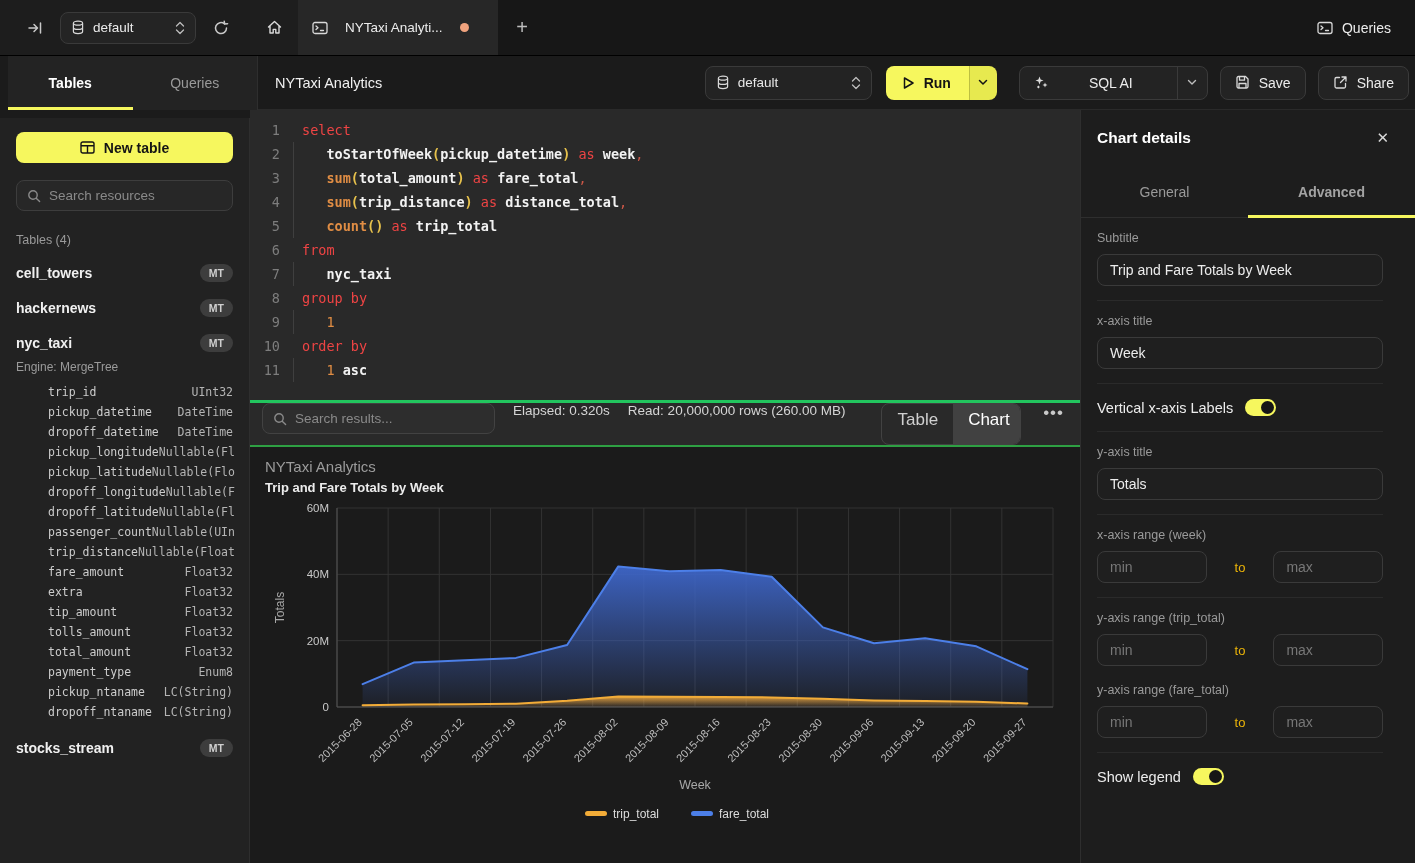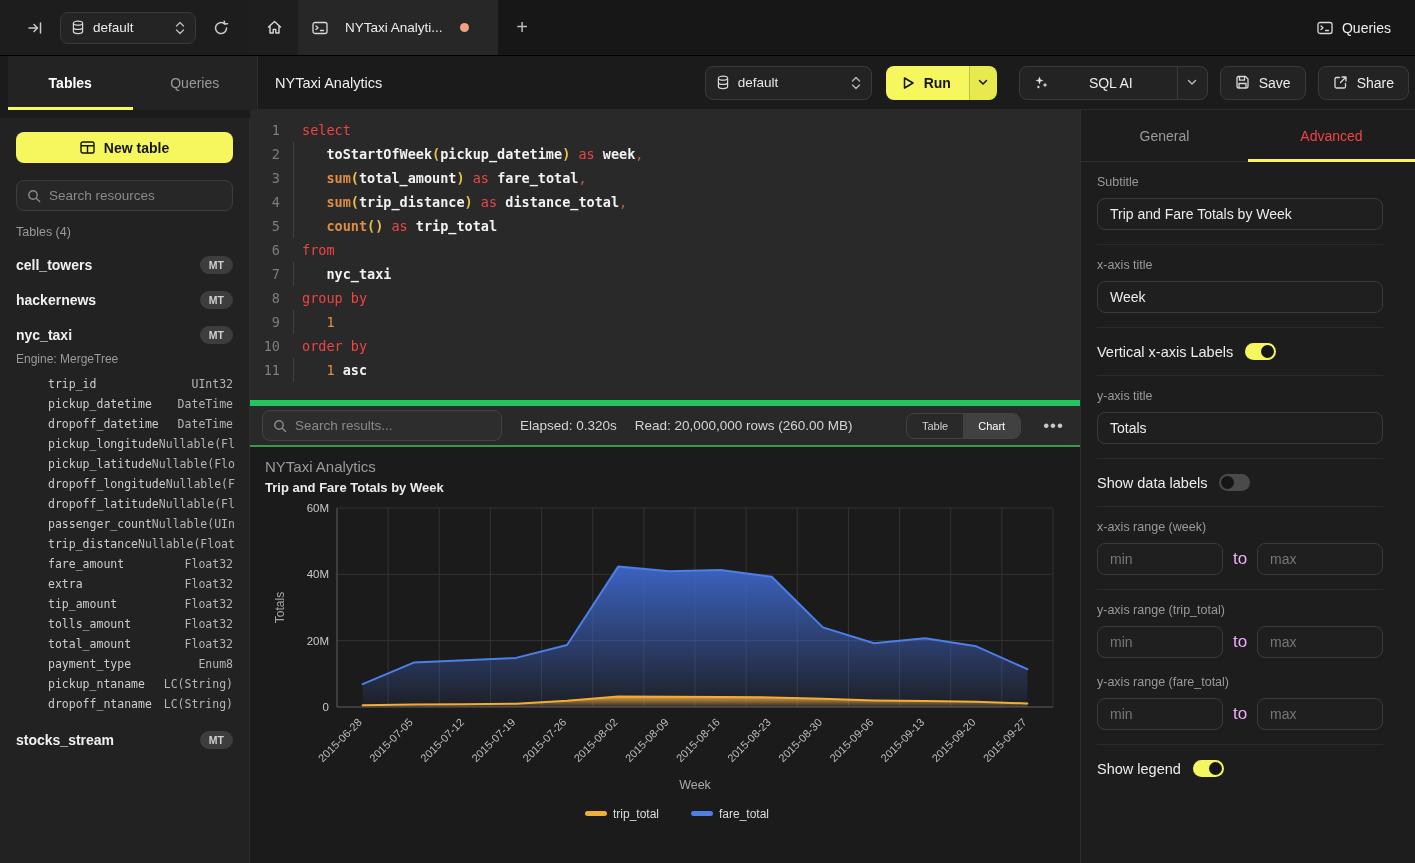--- a/index.html
+++ b/index.html
@@ -39,21 +39,21 @@
   .ghost-btn { display:flex; align-items:center; gap:9px; height:34px; padding:0 14px; background:#232323; border:1px solid #3a3a3a; border-radius:8px; font-size:14px; color:#ececec; cursor:pointer; }
   .sqlai-btn { padding-right:0; margin-left:10px;gap:40px; }
   .sqlai-caret { align-self:stretch; display:flex; align-items:center; justify-content:center; width:30px; border-left:1px solid #3a3a3a; margin-left:4px; color:#bdbdbd; }
 
   
   .sidebar { position:absolute; top:118px; left:0; width:250px; bottom:0; background:#222222; border-right:1px solid #2e2e2e; padding:14px 16px; overflow:hidden; }
   .new-table-btn { width:100%; height:31px; background:#f6f75e; border-radius:8px; display:flex; align-items:center; justify-content:center; gap:9px; color:#141414; font-size:14px; font-weight:600; cursor:pointer; }
   .search-box { margin-top:17px; height:31px; background:#272727; border:1px solid #3d3d3d; border-radius:8px; display:flex; align-items:center; gap:8px; padding:0 10px; }
   .search-box input { background:transparent; border:none; outline:none; color:#8b5cf6; font-size:13.5px; width:100%; font-family:"Liberation Sans",sans-serif; }
   .search-box input::placeholder { color:#8a8a8a; }
-  .section-label { margin-top:14px; font-size:12.5px; color:#9a9a9a; }
+  .section-label { margin-top:22px; font-size:12.5px; color:#9a9a9a; }
   .table-row { display:flex; align-items:center; justify-content:space-between; margin-top:17px; cursor:pointer; }
   .table-name { font-size:14px; font-weight:600; color:#f0f0f0; }
   .mt-badge { background:#3d3d3d; color:#cfcfcf; font-size:10.5px; font-weight:700; padding:3px 9px; border-radius:999px; }
   .engine-line { margin-top:8px; font-size:12px; color:#9a9a9a; }
   .columns { margin-top:8px;margin-left:32px; }
   .col-row { display:flex; justify-content:space-between; font-family:"DejaVu Sans Mono", monospace; font-size:11.5px; line-height:20px; color:#cdcdcd; cursor:default; }
   .col-type { color:#b5b5b5; }
 
   
   .main { position:absolute; top:110px; left:250px; width:830px; bottom:0; display:flex; flex-direction:column; }
@@ -62,64 +62,64 @@
   .ln { width:30px; text-align:right; color:#7d7d7d; flex:none; }
   .line-body { margin-left:13px; border-left:1px solid transparent; padding-left:8px; white-space:pre; }
   .line-body.ind { border-left-color:#3f3f3f; }
   .tok-kw { color:#ef4444; }
   .tok-id { color:#f2f2f2; font-weight:700; }
   .tok-fn { color:#e08d44; font-weight:700; }
   .tok-paren { color:#e6c14c; font-weight:700; }
   .tok-comma { color:#cd5747; }
   .tok-num { color:#e08d44; }
 
-  .results-bar { height:45px; background:#292929; border-top:6px solid #22c55e; display:flex; align-items:center; padding:0 12px; gap:18px; }
+  .results-bar { height:45px; background:#292929; border-top:3px solid #22c55e; display:flex; padding:0 12px; gap:18px; }
   .results-search { width:240px; height:31px; background:#2d2d2d; border:1px solid #424242; border-radius:8px; display:flex; align-items:center; gap:8px; padding:0 10px; }
   .results-search input { background:transparent; border:none; outline:none; color:#d6d6d6; font-size:13.5px; width:100%; font-family:"Liberation Sans",sans-serif; }
   .results-search input::placeholder { color:#8a8a8a; }
   .stat { font-size:13.5px; color:#d4d4d4; white-space:nowrap; }
   .rb-spacer { flex:1; }
   .view-toggle { display:flex; border:1px solid #424242; border-radius:8px; overflow:hidden; }
-  .view-seg { padding:6px 15px; font-size:11px; color:#d0d0d0; cursor:pointer; }
+  .view-seg { padding:6px 15px; font-size:17px; color:#d0d0d0; cursor:pointer; }
   .view-seg.active { background:#414141; color:#fff; }
   .more-btn { color:#c9c9c9; font-size:17px; letter-spacing:1px; cursor:pointer; padding:0 4px; }
   .progress-line { height:2px; background:#2ea043; }
 
   .chart-panel { position:relative; flex:1; background:#1b1b1b; }
   .chart-title { position:absolute; left:15px; top:11px; font-size:15px; color:#9b9b9b; }
   .chart-subtitle { position:absolute; left:15px; top:33px; font-size:13px; font-weight:700; color:#ececec; }
   .chart-svg { position:absolute; inset:0; }
 
   
   .details { position:absolute; top:110px; left:1080px; width:335px; bottom:0; background:#1d1d1d; border-left:1px solid #2e2e2e; display:flex; flex-direction:column; }
   .details-header { height:56px; display:flex; align-items:center; justify-content:space-between; padding:0 26px 0 16px; }
   .details-title { font-size:15.5px; font-weight:700; color:#fff; }
   .close-x { color:#d9d9d9; font-size:15px; cursor:pointer; }
   .details-tabs { height:52px; display:flex; border-bottom:1px solid #2e2e2e; }
   .details-tab { flex:1; display:flex; align-items:center; justify-content:center; font-size:14px; color:#9a9a9a; cursor:pointer; position:relative; }
-  .details-tab.active { color:#ef4444; font-weight:400; }
+  .details-tab.active { color:#a3a3a3; font-weight:700; }
   .details-tab.active::after { content:""; position:absolute; left:0; right:0; bottom:-1px; height:3px; background:#f6f75e; }
   .details-body { flex:1; padding:0 32px 0 16px; overflow:hidden; }
   .fsec { padding:13px 0 14px; border-bottom:1px solid #2a2a2a; }
   .fsec.tight { border-bottom:none; padding-bottom:4px; }
   .flabel { font-size:12.5px; color:#9a9a9a; }
   .finput { margin-top:9px; height:32px; width:100%; background:#1f1f1f; border:1px solid #3a3a3a; border-radius:8px; padding:0 12px; color:#ececec; font-size:14px; font-family:"Liberation Sans",sans-serif; outline:none; }
   .finput::placeholder { color:#777; }
   .toggle-row { display:flex; align-items:flex-end; gap:12px; padding:15px 0; border-bottom:1px solid #2a2a2a; }
   .toggle-row.no-border { border-bottom:none; }
   .toggle-label { font-size:14.5px; font-weight:500; color:#ececec; }
   .toggle { width:31px; height:17px; border-radius:999px; position:relative; cursor:pointer; flex:none; }
   .toggle.on { background:#f6f75e; }
   .toggle.off { background:#4a4a4a; }
   .toggle .knob { position:absolute; top:2px; width:13px; height:13px; border-radius:50%; background:#161616; }
   .toggle.on .knob { right:2px; }
   .toggle.off .knob { left:2px; }
   .range-row { display:flex; align-items:center; margin-top:9px; }
   .range-row .finput { margin-top:0; flex:1; }
-  .range-to { margin:0 10px; font-size:17px; color:#f0abfc; }
+  .range-to { margin:0 28px; font-size:13px; color:#eab308; }
 
   svg.ic { display:block; }
 </style>
 </head>
 <body>
 
 <div class="app">
 
   <div class="topbar">
     <div class="topbar-left">
@@ -498,20 +498,24 @@
           </g>
           <g cursor="pointer">
             <rect x="441" y="364" width="22" height="5" rx="2.5" fill="#4C7FE8"></rect>
             <text x="469" y="371" fill="#dcdcdc" font-size="12" font-family="Liberation Sans, sans-serif">fare_total</text>
           </g>
         </svg>
     </div>
   </div>
 
   <div class="details">
+    <div class="details-header">
+      <span class="details-title">Chart details</span>
+      <span class="close-x">✕</span>
+    </div>
     <div class="details-tabs">
       <div class="details-tab">General</div>
       <div class="details-tab active">Advanced</div>
     </div>
     <div class="details-body">
 
       <div class="fsec">
         <div class="flabel">Subtitle</div>
         <input class="finput" value="Trip and Fare Totals by Week" style="">
       </div>
@@ -526,26 +530,20 @@
         <span class="toggle on">
             <span class="knob"></span>
           </span>
       </div>
 
       <div class="fsec">
         <div class="flabel">y-axis title</div>
         <input class="finput" value="Totals" style="">
       </div>
 
-      <div class="toggle-row">
-        <span class="toggle-label">Show data labels</span>
-        <span class="toggle off">
-            <span class="knob"></span>
-          </span>
-      </div>
 
       <div class="fsec">
         <div class="flabel">x-axis range (week)</div>
         <div class="range-row">
           <input class="finput" placeholder="min" style="">
           <span class="range-to">to</span>
           <input class="finput" placeholder="max" style="">
         </div>
       </div>
 

